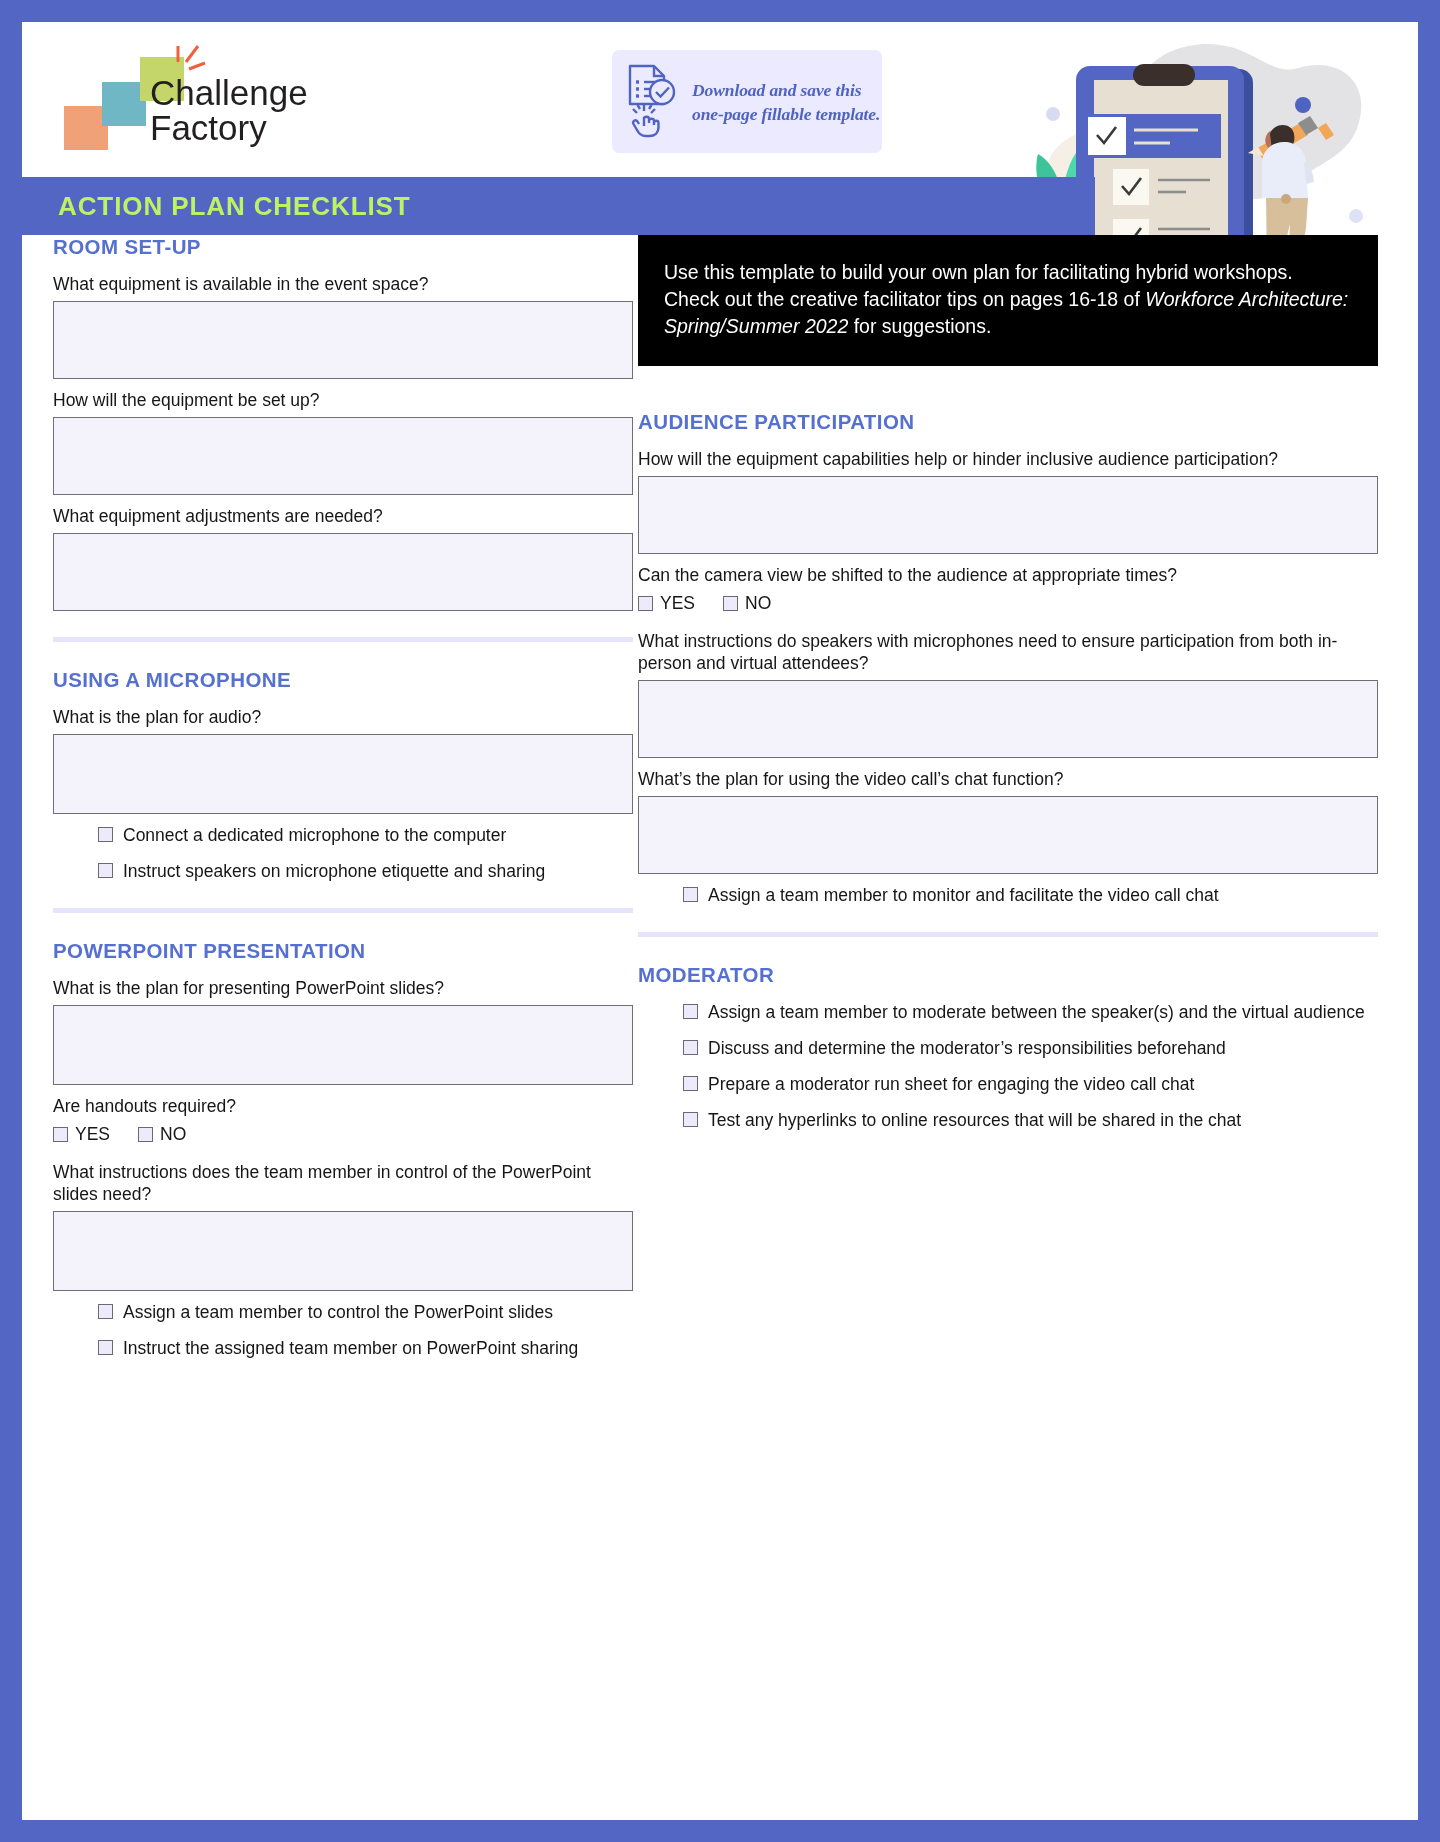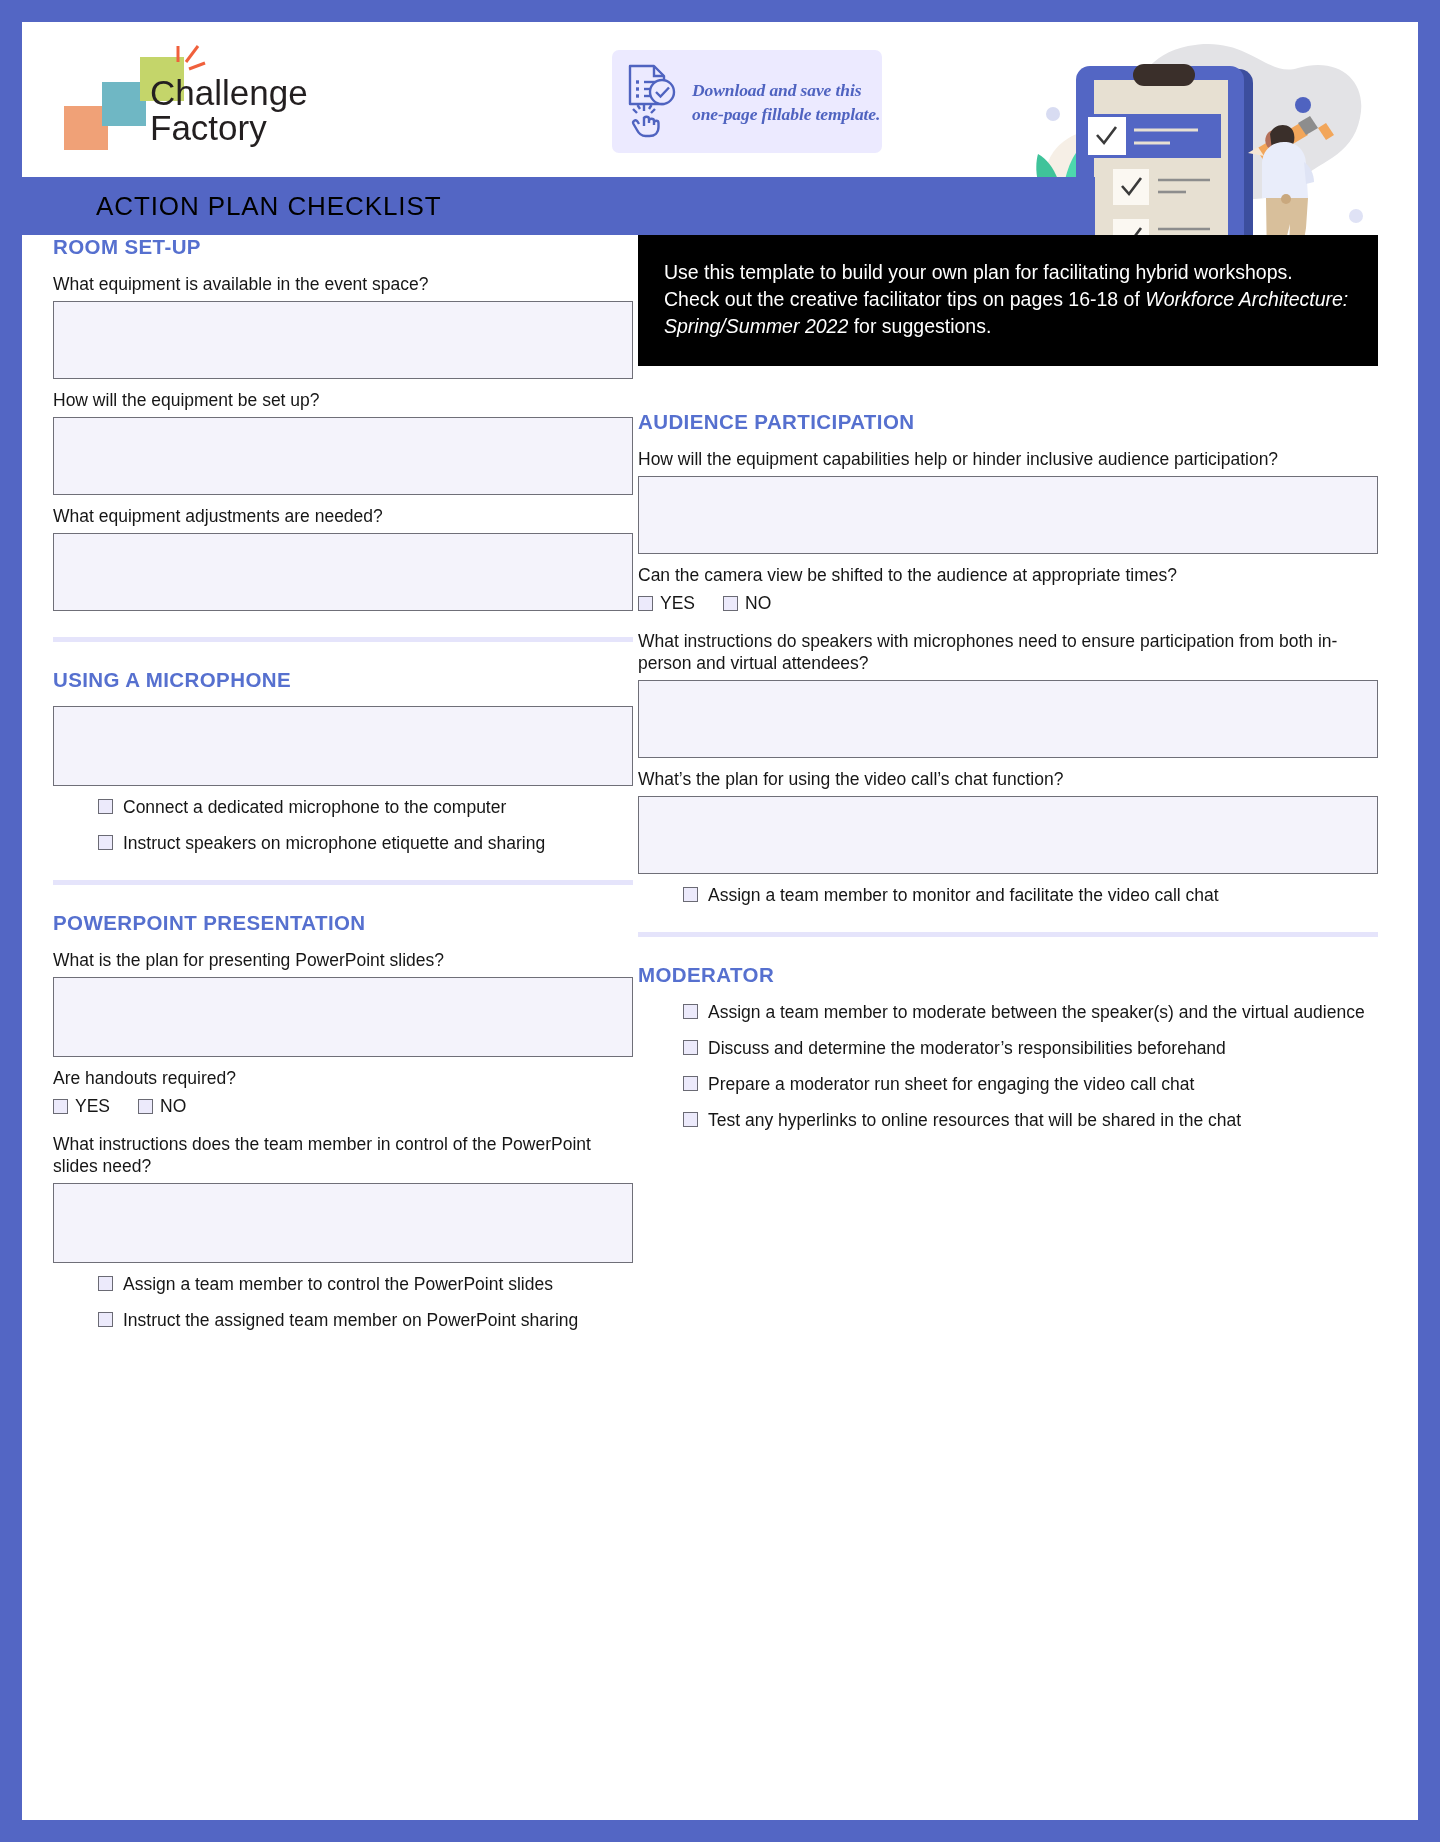--- a/index.html
+++ b/index.html
@@ -80,24 +80,24 @@
     position: absolute;
     left: -22px;
     top: 155px;
     width: 1095px;
     height: 58px;
     background: #5366c4;
     display: flex;
     align-items: center;
   }
   #title-bar h1 {
-    margin-left: 96px;
-    color: #000000;
+    margin-left: 58px;
+    color: #bef264;
     font-size: 26px;
-    font-weight: normal;
+    font-weight: bold;
     letter-spacing: 0.9px;
   }
 
   
   #body {
     position: absolute;
     left: 0;
     top: 213px;
     width: 1260px;
     height: 1585px;
@@ -291,20 +291,21 @@
 
           <div class="question">What equipment adjustments are needed?</div>
           <div class="answer-box h-tall"></div>
         </section>
 
         <div class="divider"></div>
 
         <section>
           <h2 class="section-title">USING A MICROPHONE</h2>
 
+          <div class="question">What is the plan for audio?</div>
           <div class="answer-box h-tall2"></div>
 
           <div class="cb-row">
             <span class="cb"></span>
             <span class="cb-label">Connect a dedicated microphone to the computer</span>
           </div>
           <div class="cb-row">
             <span class="cb"></span>
             <span class="cb-label">Instruct speakers on microphone etiquette and sharing</span>
           </div>

